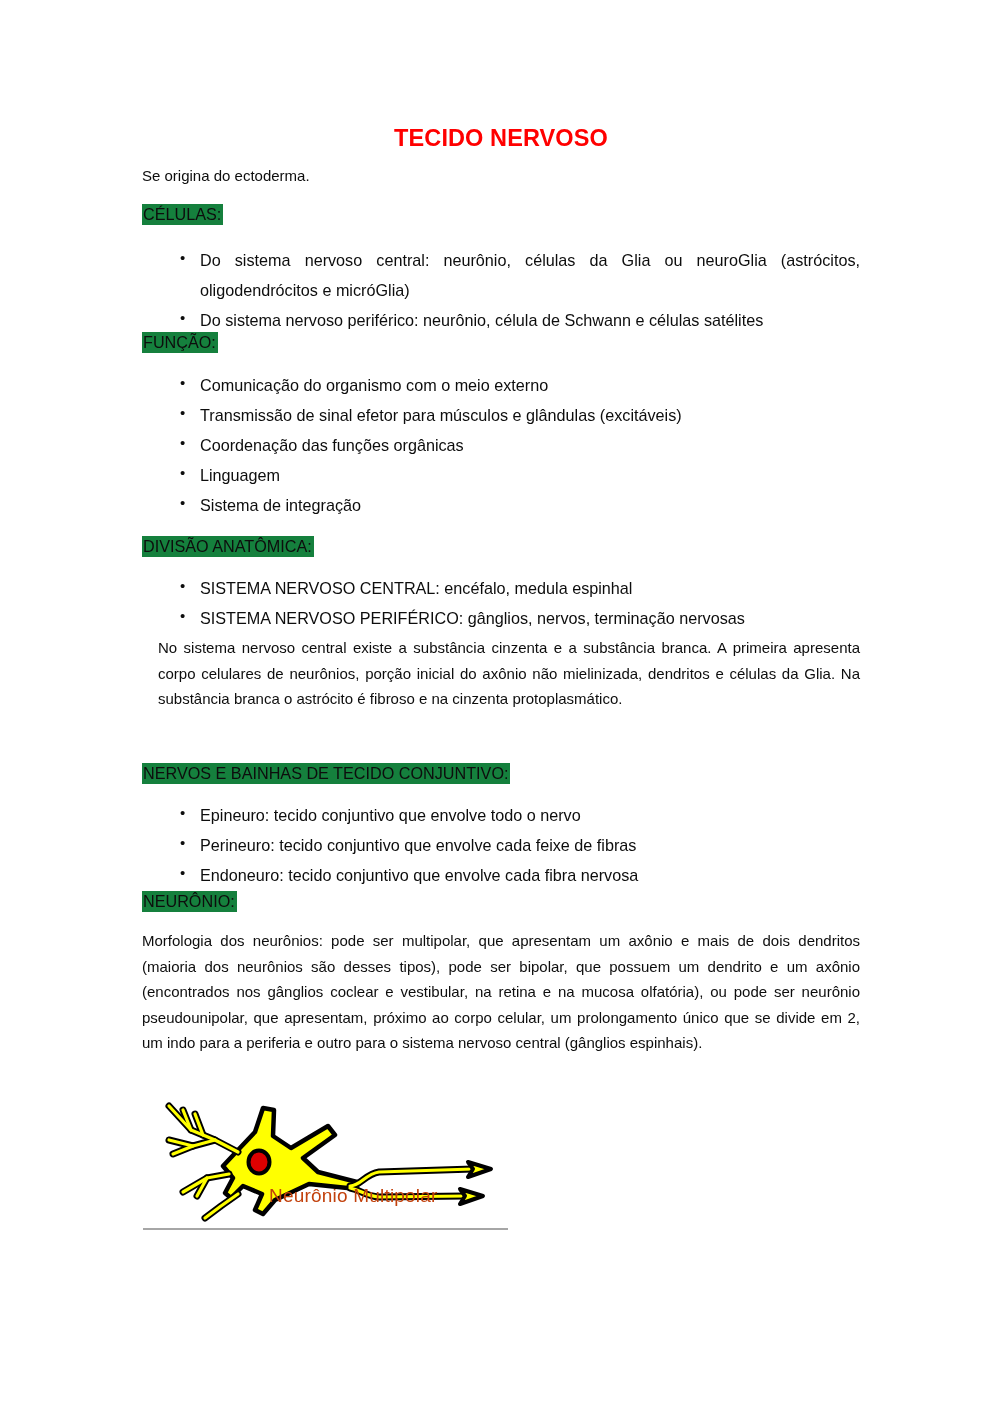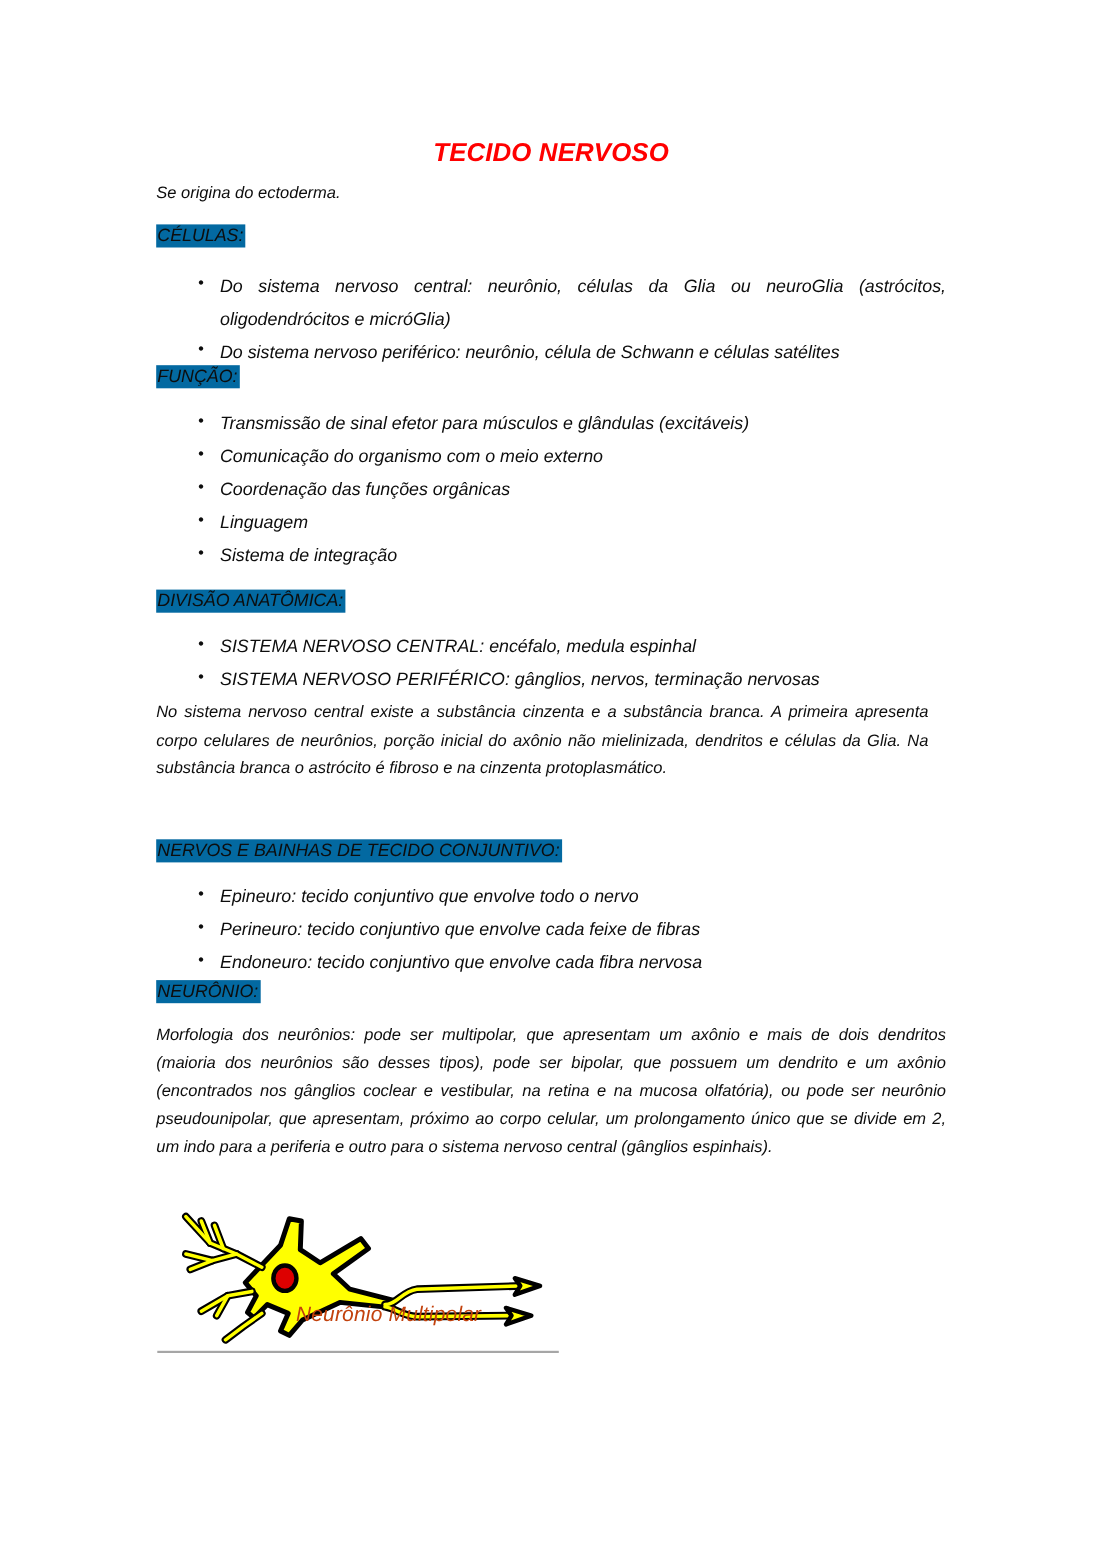--- a/index.html
+++ b/index.html
@@ -18,21 +18,20 @@
   }
 
   .page {
     position: absolute;
     left: 0;
     top: 0;
     width: 1000px;
     height: 1329px;
     box-sizing: border-box;
     padding: 0;
-    font-style: italic;
   }
 
   .content {
     position: absolute;
     left: 142px;
     top: 0;
     width: 718px;
   }
 
   
@@ -60,21 +59,21 @@
   }
   .para.justify { text-align: justify; }
 
   .heading-hl {
     font-size: 16.2px;
     line-height: 25.6px;
     margin: 0;
     text-align: left;
   }
   .heading-hl .hl {
-    background: #0369a1;
+    background: #15803d;
     padding: 1px 2px 2px 1px;
     box-decoration-break: clone;
     -webkit-box-decoration-break: clone;
   }
 
   ul.bul {
     list-style: none;
     margin: 0;
     padding: 0;
   }
@@ -90,21 +89,21 @@
     content: "\2022";
     position: absolute;
     left: 38px;
     top: -0.5px;
     font-size: 15px;
     line-height: 25.6px;
     color: #0d0d0d;
   }
 
   .indent-para {
-    margin-left: 0;
+    margin-left: 16px;
     width: 702px;
   }
 
   
   .b-intro        { position: absolute; top: 163px;  left: 0; width: 718px; }
   .b-celulas-h    { position: absolute; top: 202px;  left: 0; width: 718px; }
   .b-celulas-ul   { position: absolute; top: 245px;  left: 0; width: 718px; }
   .b-funcao-h     { position: absolute; top: 330px;  left: 0; width: 718px; }
   .b-funcao-ul    { position: absolute; top: 370px;  left: 0; width: 718px; }
   .b-divisao-h    { position: absolute; top: 534px;  left: 0; width: 718px; }
@@ -163,22 +162,22 @@
         <li class="justify">Do sistema nervoso central: neurônio, células da Glia ou neuroGlia (astrócitos, oligodendrócitos e micróGlia)</li>
         <li>Do sistema nervoso periférico: neurônio, célula de Schwann e células satélites</li>
       </ul>
     </div>
 
     <div class="b-funcao-h">
       <p class="heading-hl"><span class="hl">FUNÇÃO:</span></p>
     </div>
     <div class="b-funcao-ul">
       <ul class="bul">
+        <li>Comunicação do organismo com o meio externo</li>
         <li>Transmissão de sinal efetor para músculos e glândulas (excitáveis)</li>
-        <li>Comunicação do organismo com o meio externo</li>
         <li>Coordenação das funções orgânicas</li>
         <li>Linguagem</li>
         <li>Sistema de integração</li>
       </ul>
     </div>
 
     <div class="b-divisao-h">
       <p class="heading-hl"><span class="hl">DIVISÃO ANATÔMICA:</span></p>
     </div>
     <div class="b-divisao-ul">

